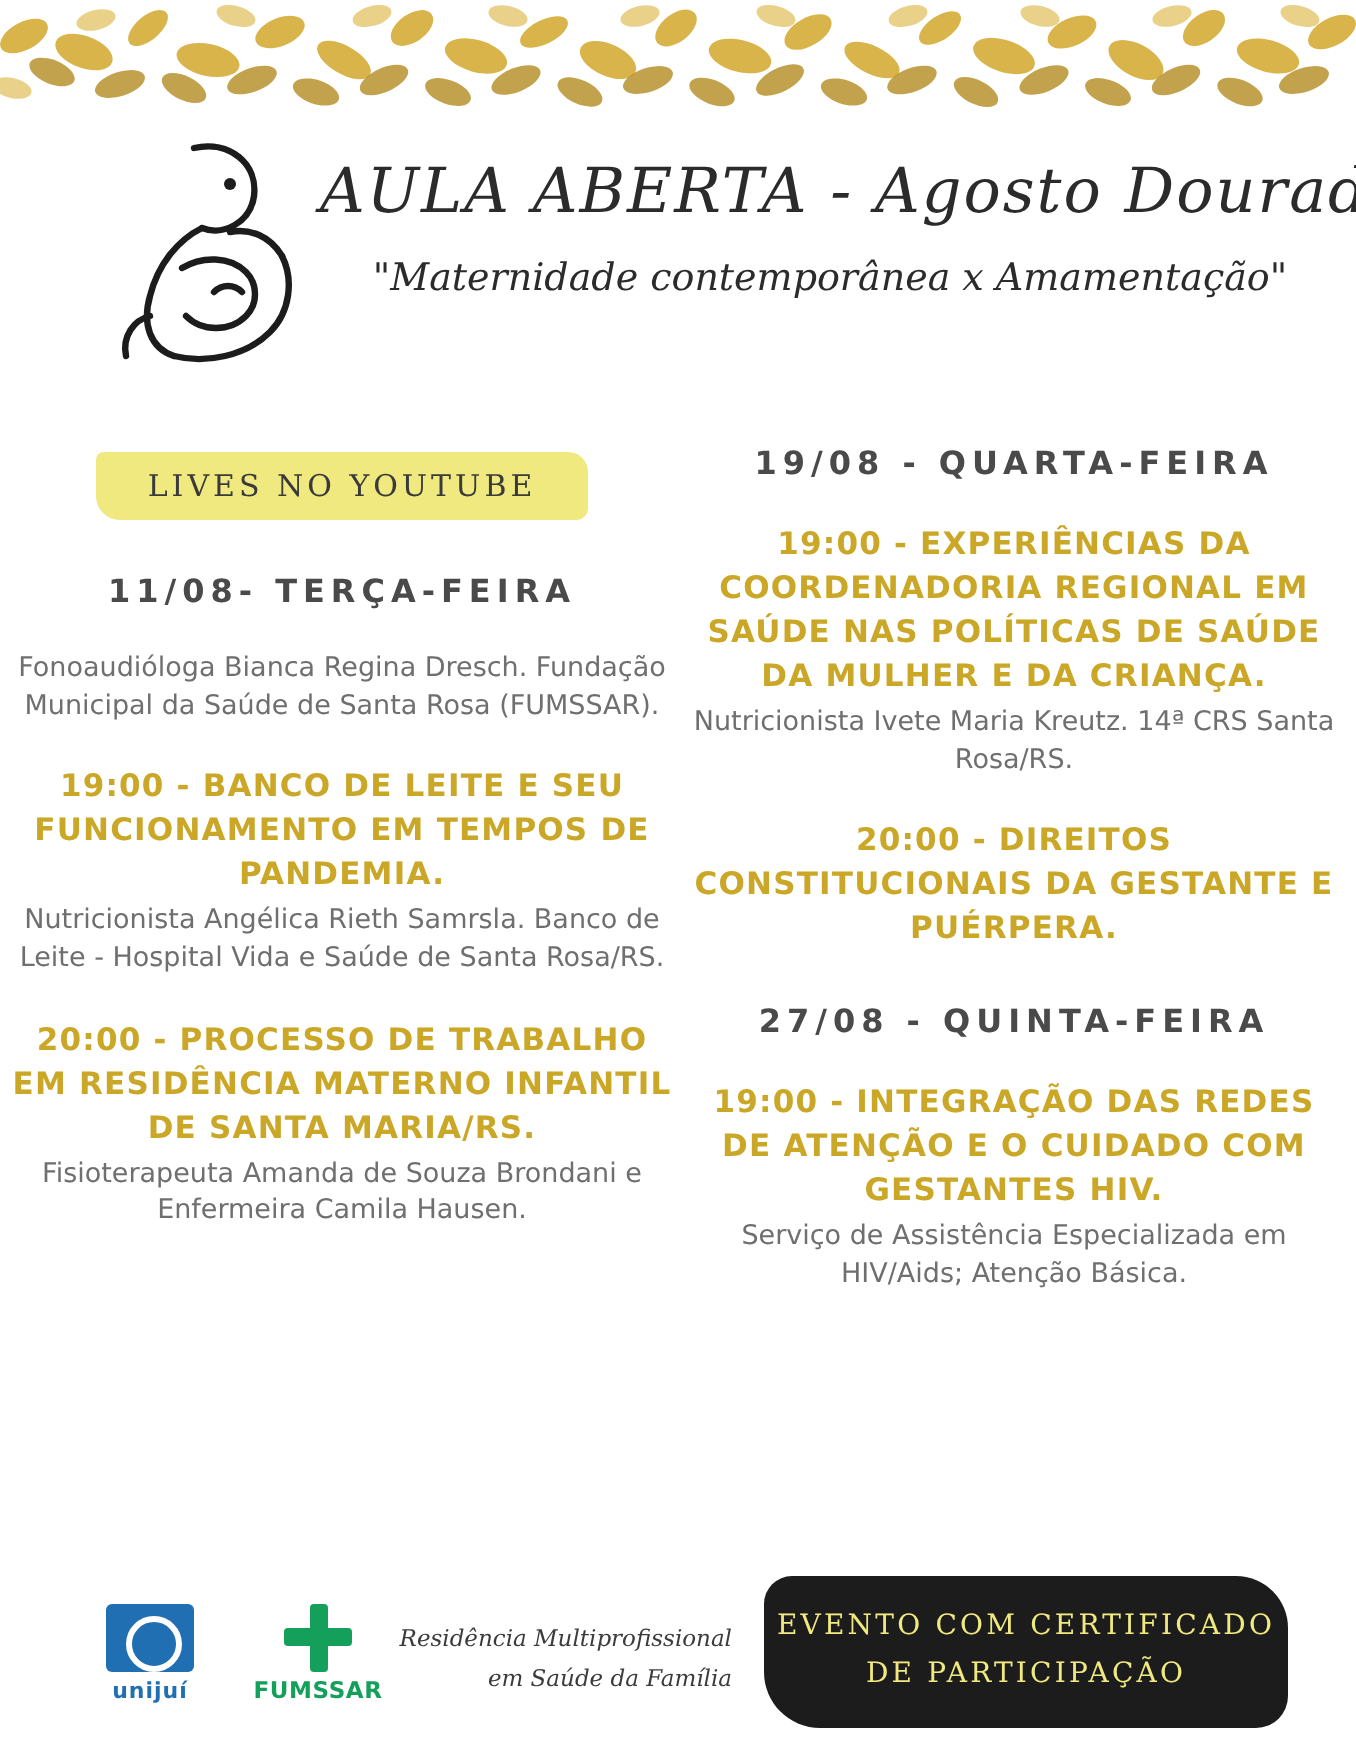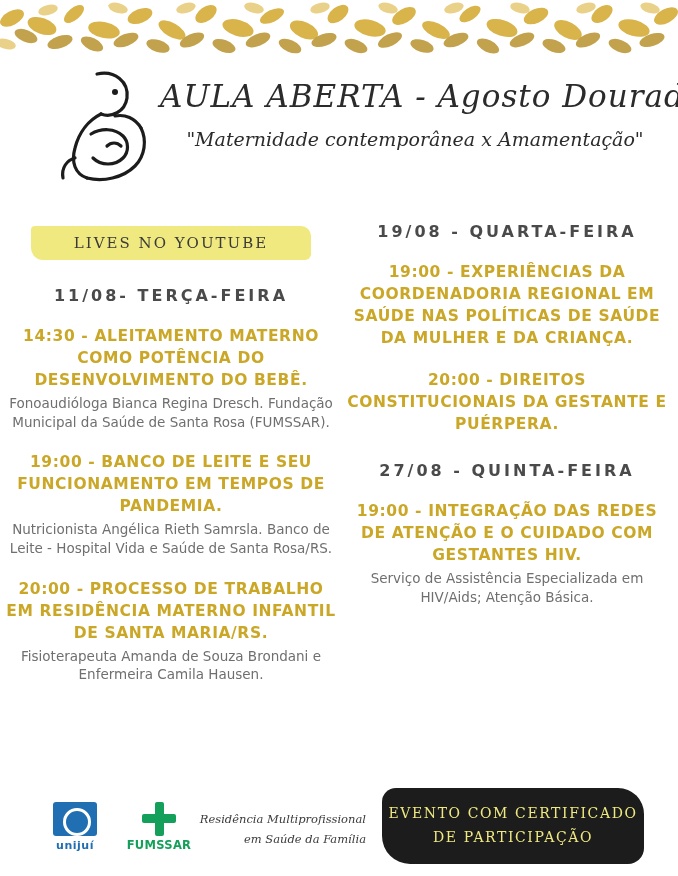--- a/index.html
+++ b/index.html
@@ -73,21 +73,21 @@
     top: 0;
     width: 330px;
     text-align: center;
   }
   .col-left  { left: 6px; }
   .col-right { left: 342px; }
 
   
   .highlight-wrap {
     margin: 8px auto 0;
-    width: 280px;
+    width: 246px;
     height: 34px;
     background: #efe97f;
     border-radius: 4px 10px 6px 12px;
     display: flex;
     align-items: center;
     justify-content: center;
   }
   .highlight-text {
     font-family: "DejaVu Serif", serif;
     font-size: 15px;
@@ -316,24 +316,20 @@
 <div class="columns">
 
   <div class="col col-left">
     <div class="highlight-wrap">
       <span class="highlight-text">LIVES NO YOUTUBE</span>
     </div>
 
     <div class="daytitle">11/08- TERÇA-FEIRA</div>
 
     <div class="entry">
-      <div class="entry-head">
-        <span class="time">14:30 -</span>
-        <span class="topic">ALEITAMENTO MATERNO COMO POTÊNCIA DO DESENVOLVIMENTO DO BEBÊ.</span>
-      </div>
       <div class="entry-sub">Fonoaudióloga Bianca Regina Dresch. Fundação Municipal da Saúde de Santa Rosa (FUMSSAR).</div>
     </div>
 
     <div class="entry">
       <div class="entry-head">
         <span class="time">19:00 -</span>
         <span class="topic">BANCO DE LEITE E SEU FUNCIONAMENTO EM TEMPOS DE PANDEMIA.</span>
       </div>
       <div class="entry-sub">Nutricionista Angélica Rieth Samrsla. Banco de Leite - Hospital Vida e Saúde de Santa Rosa/RS.</div>
     </div>
@@ -348,20 +344,21 @@
   </div>
 
   <div class="col col-right">
     <div class="daytitle first-right">19/08 - QUARTA-FEIRA</div>
 
     <div class="entry">
       <div class="entry-head">
         <span class="time">19:00 -</span>
         <span class="topic">EXPERIÊNCIAS DA COORDENADORIA REGIONAL EM SAÚDE NAS POLÍTICAS DE SAÚDE DA MULHER E DA CRIANÇA.</span>
       </div>
+      <div class="entry-sub">Nutricionista Ivete Maria Kreutz. 14ª CRS Santa Rosa/RS.</div>
     </div>
 
     <div class="entry">
       <div class="entry-head">
         <span class="time">20:00 -</span>
         <span class="topic">DIREITOS CONSTITUCIONAIS DA GESTANTE E PUÉRPERA.</span>
       </div>
     </div>
 
     <div class="daytitle">27/08 - QUINTA-FEIRA</div>

